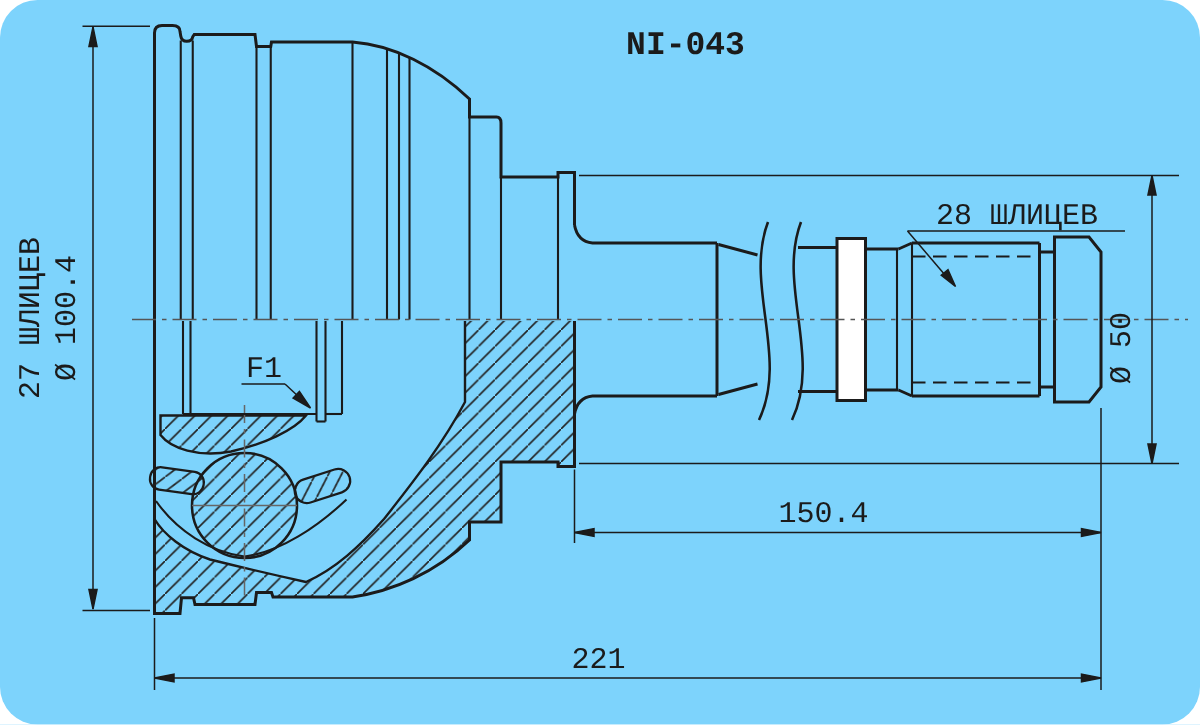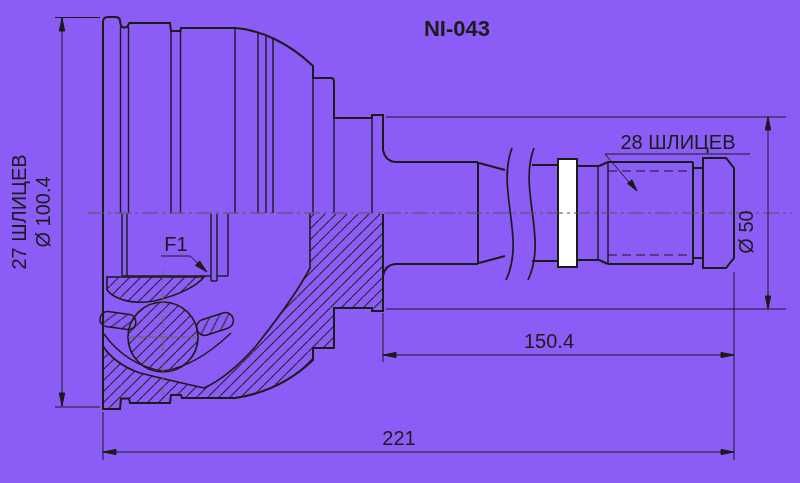--- a/index.html
+++ b/index.html
@@ -1,17 +1,17 @@
 <!DOCTYPE html>
 <html><head>
 <meta charset="utf-8">
 <style>
   html,body{margin:0;padding:0;background:#ffffff;}
-  .canvas{position:relative;width:800px;height:483px;background:#8b5cf6;overflow:hidden;
-          font-family:Liberation Sans, sans-serif;}
+  .canvas{position:relative;width:800px;height:483px;background:#7dd3fc;overflow:hidden;
+          font-family:Liberation Mono, monospace;border-radius:25px;}
   svg{position:absolute;left:0;top:0;}
   text{fill:#1b1b1b;}
   .t-label{font-size:20px;}
   .t-title{font-size:22px;font-weight:bold;}
 </style>
 </head>
 <body>
 
 <div class="canvas">
 <svg width="800" height="483" viewBox="0 0 800 483">

